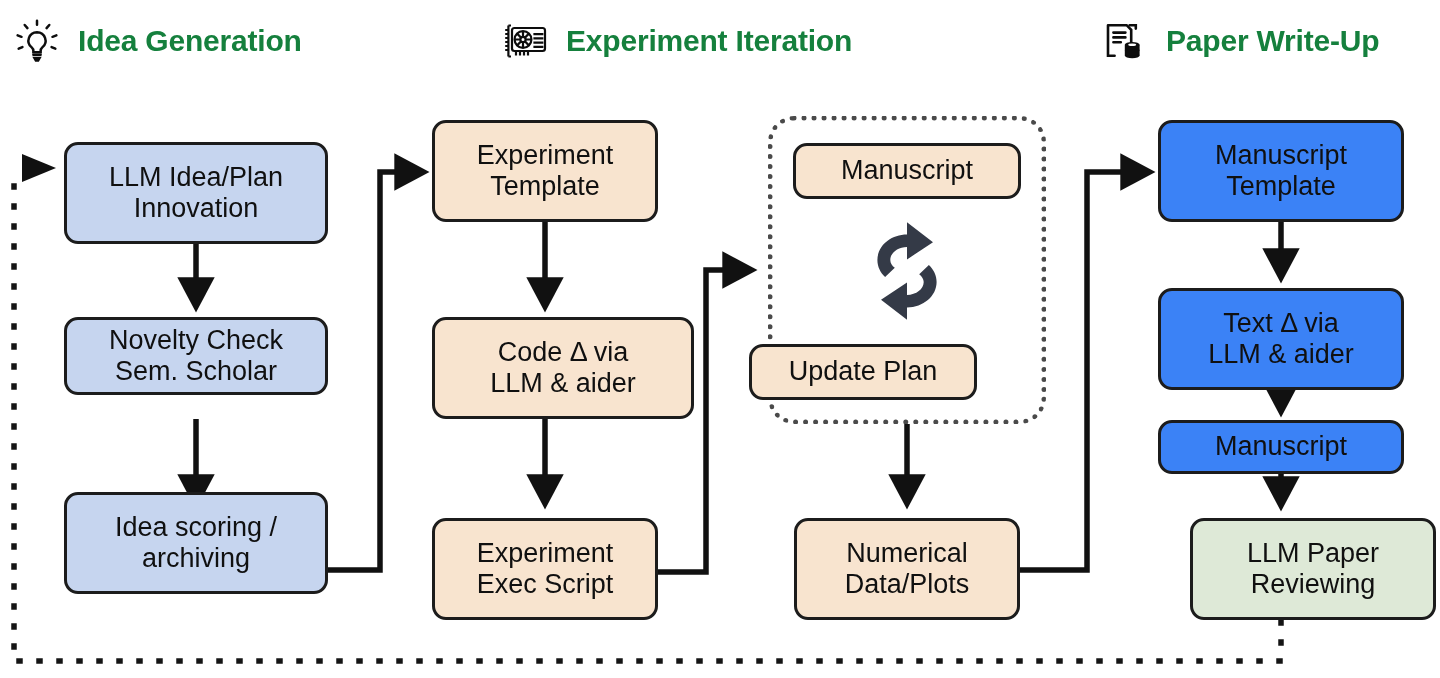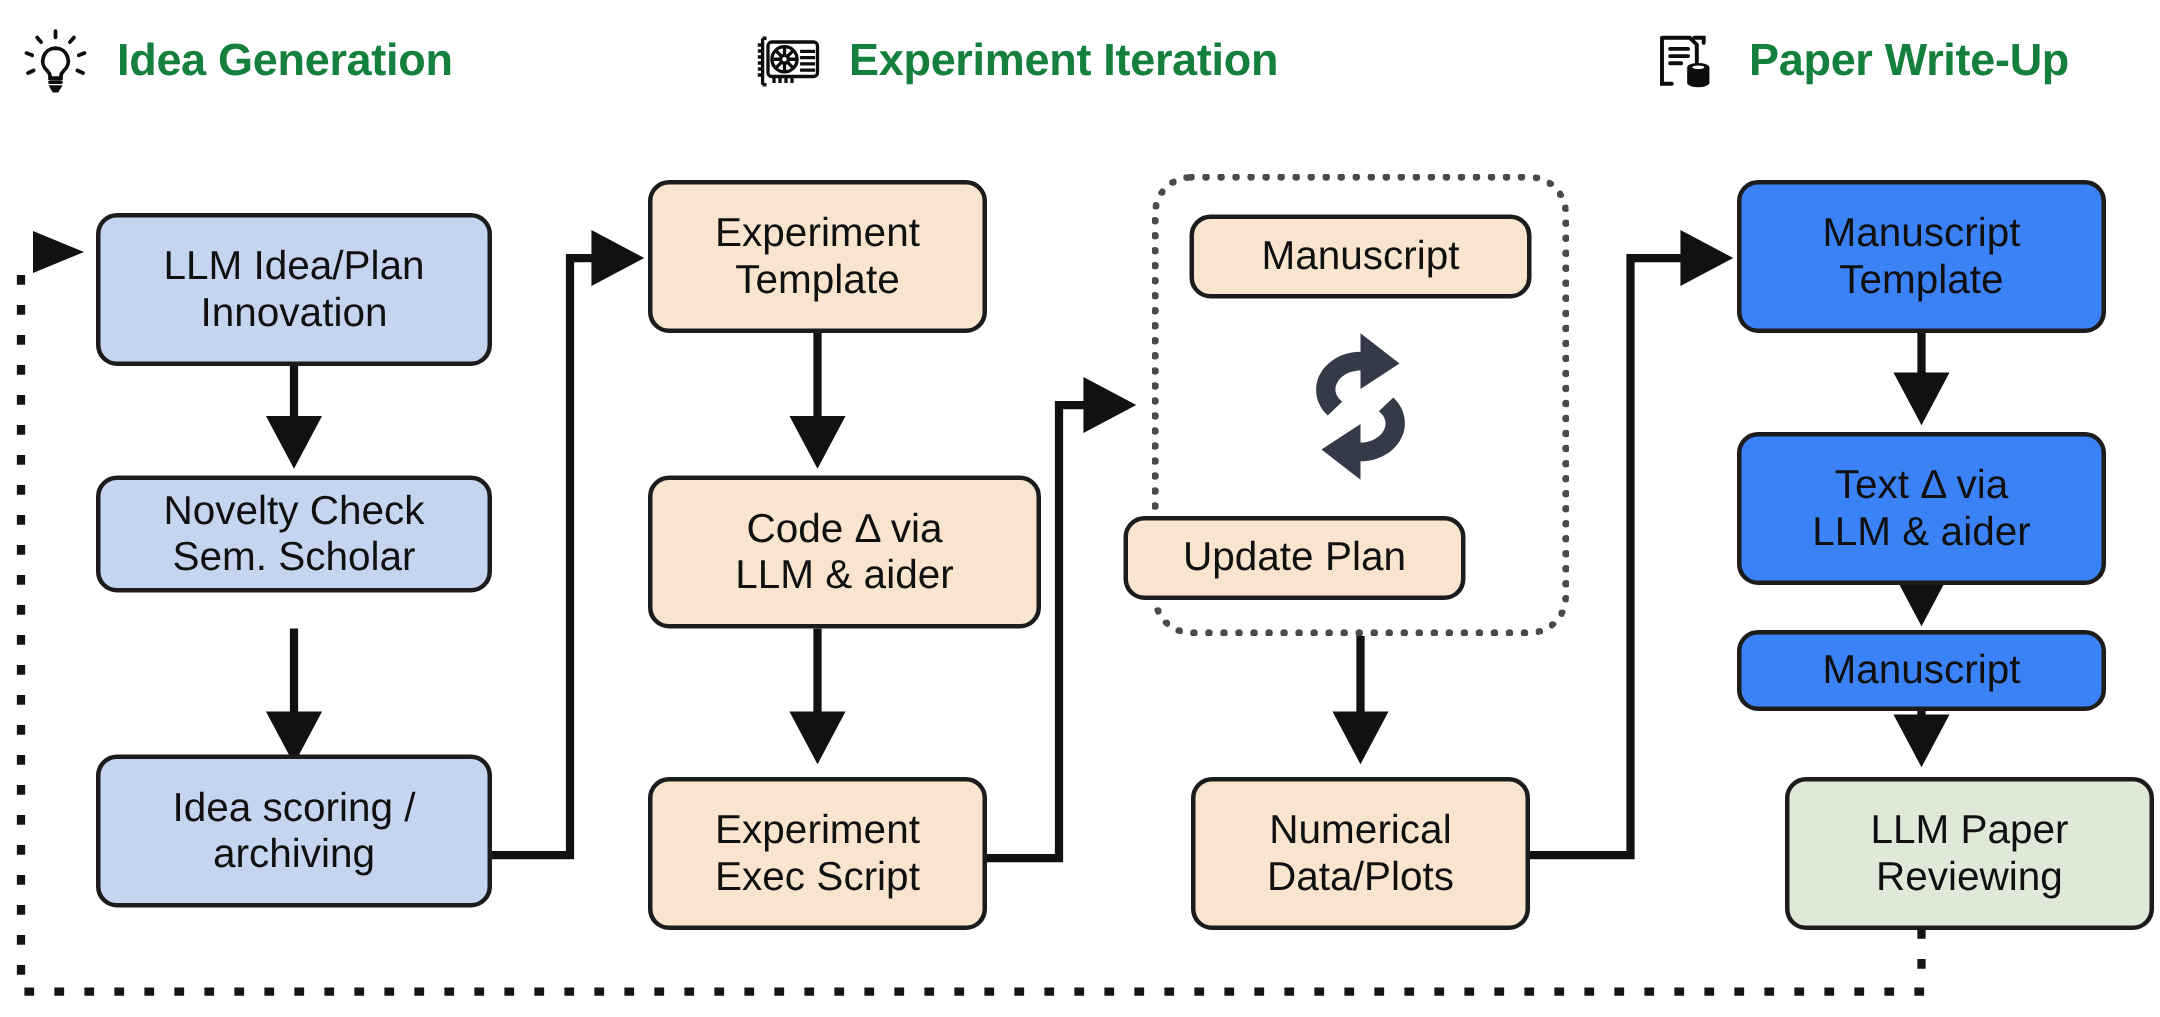--- a/index.html
+++ b/index.html
@@ -158,21 +158,21 @@
   </div>
 
   <div class="node blue" style="left:64px; top:120px; width:264px; height:102px;margin-top:22px;">
     <span>LLM Idea/Plan
 Innovation</span>
   </div>
   <div class="node blue" style="left:64px; top:317px; width:264px; height:78px;">
     <span>Novelty Check
 Sem. Scholar</span>
   </div>
-  <div class="node blue" style="left:64px; top:503px; width:264px; height:102px;">
+  <div class="node blue" style="left:64px; top:492px; width:264px; height:102px;">
     <span>Idea scoring /
 archiving</span>
   </div>
 
   <div class="node peach" style="left:432px; top:120px; width:226px; height:102px;">
     <span>Experiment
 Template</span>
   </div>
   <div class="node peach" style="left:432px; top:317px; width:262px; height:102px;">
     <span>Code Δ via

